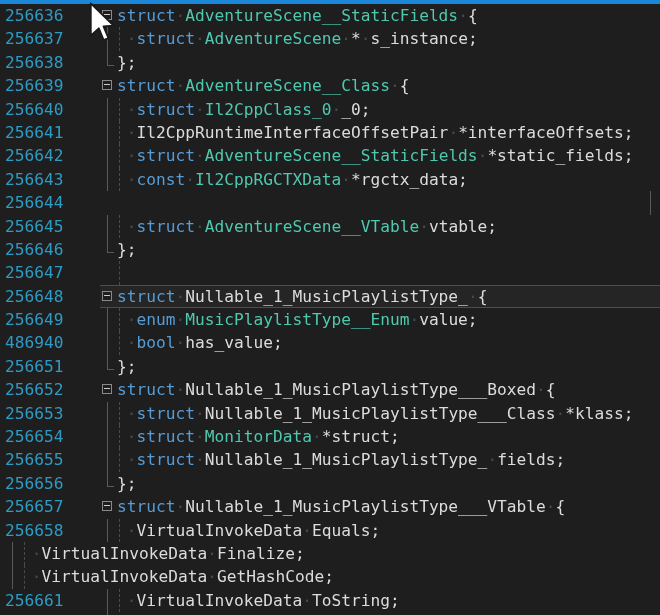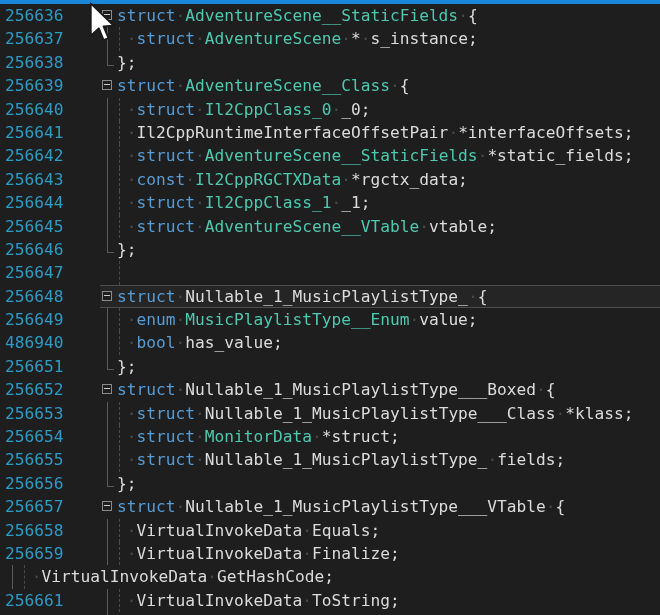--- a/index.html
+++ b/index.html
@@ -137,21 +137,20 @@
       <span class="code"><span class="tok-w">&nbsp;·</span><span class="tok-k">struct</span><span class="tok-w">·</span><span class="tok-t">AdventureScene__StaticFields</span><span class="tok-w">·</span><span class="tok-p">*static_fields;</span></span>
     </div>
       <div class="line g">
       <span class="num">256643</span>
       <span class="fold scope"></span>
       <span class="code"><span class="tok-w">&nbsp;·</span><span class="tok-k">const</span><span class="tok-w">·</span><span class="tok-t">Il2CppRGCTXData</span><span class="tok-w">·</span><span class="tok-p">*rgctx_data;</span></span>
     </div>
       <div class="line g">
       <span class="num">256644</span>
       <span class="fold scope"></span>
-      <span class="code"><span class="tok-w">&nbsp;·</span><span class="tok-k">struct</span><span class="tok-w">·</span><span class="tok-t">Il2CppClass_1</span><span class="tok-w">·</span><span class="tok-p">_1;</span></span>
     </div>
       <div class="line g">
       <span class="num">256645</span>
       <span class="fold scope"></span>
       <span class="code"><span class="tok-w">&nbsp;·</span><span class="tok-k">struct</span><span class="tok-w">·</span><span class="tok-t">AdventureScene__VTable</span><span class="tok-w">·</span><span class="tok-p">vtable;</span></span>
     </div>
       <div class="line">
       <span class="num">256646</span>
       <span class="fold end"></span>
       <span class="code"><span class="tok-p">};</span></span>
@@ -210,21 +209,20 @@
       <span class="num">256657</span>
       <span class="fold open"></span>
       <span class="code"><span class="tok-k">struct</span><span class="tok-w">·</span><span class="tok-p">Nullable_1_MusicPlaylistType___VTable</span><span class="tok-w">·</span><span class="tok-p">{</span></span>
     </div>
       <div class="line g">
       <span class="num">256658</span>
       <span class="fold scope"></span>
       <span class="code"><span class="tok-w">&nbsp;·</span><span class="tok-p">VirtualInvokeData</span><span class="tok-w">·</span><span class="tok-p">Equals;</span></span>
     </div>
       <div class="line g">
-      <span class="num">256659</span>
       <span class="fold scope"></span>
       <span class="code"><span class="tok-w">&nbsp;·</span><span class="tok-p">VirtualInvokeData</span><span class="tok-w">·</span><span class="tok-p">Finalize;</span></span>
     </div>
       <div class="line g">
       <span class="fold scope"></span>
       <span class="code"><span class="tok-w">&nbsp;·</span><span class="tok-p">VirtualInvokeData</span><span class="tok-w">·</span><span class="tok-p">GetHashCode;</span></span>
     </div>
       <div class="line g">
       <span class="num">256661</span>
       <span class="fold scope"></span>

